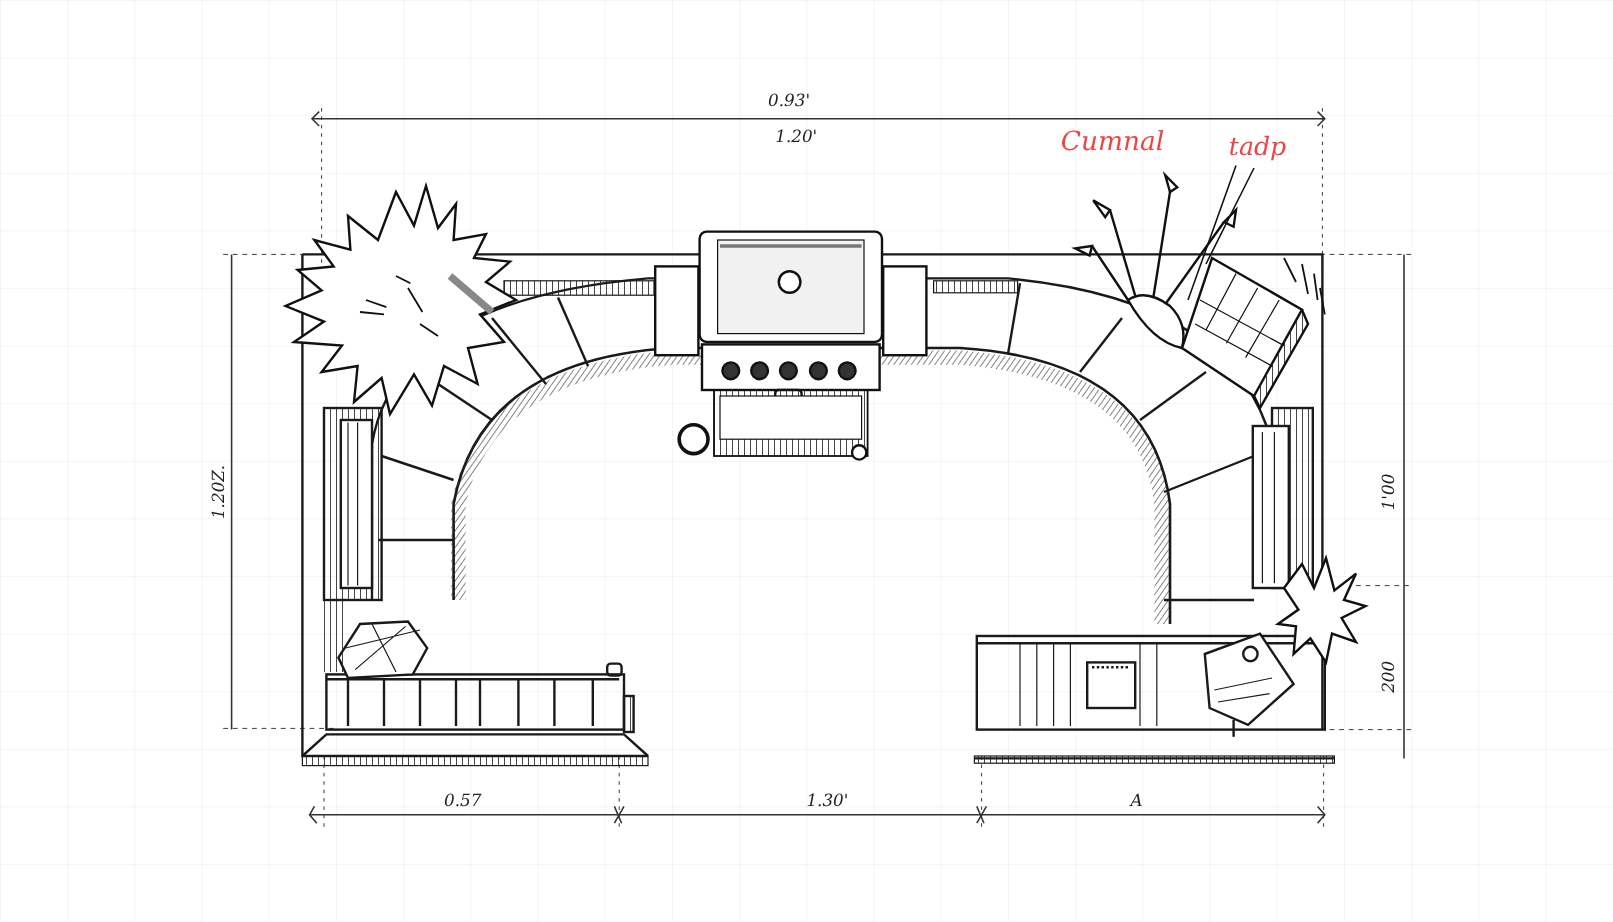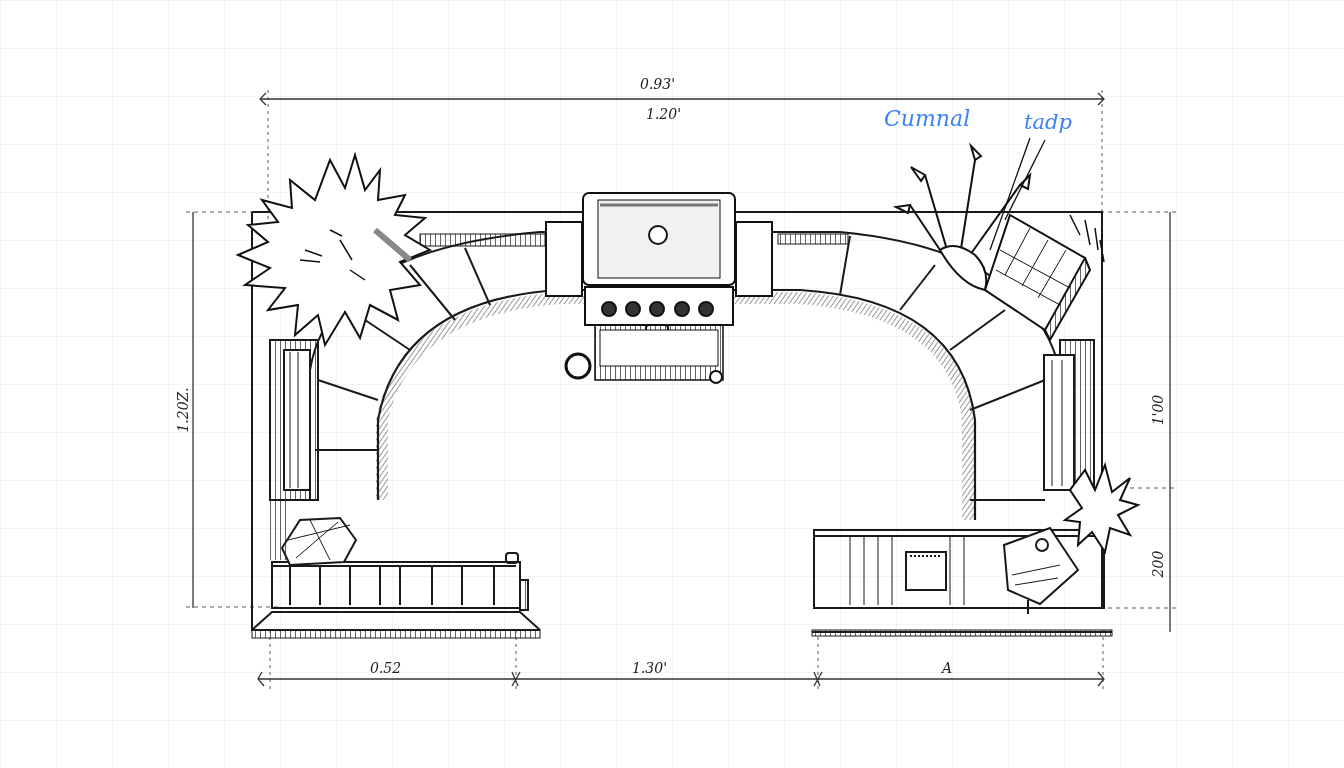--- a/index.html
+++ b/index.html
@@ -8,21 +8,21 @@
   .grid { position:absolute; inset:0;
     background-image:
       linear-gradient(to right, rgba(0,0,0,0.045) 1px, transparent 1px),
       linear-gradient(to bottom, rgba(0,0,0,0.045) 1px, transparent 1px);
     background-size: 56px 48px; }
   svg { position:absolute; left:0; top:0; }
   .dim { position:absolute; font-style:italic; font-size:14px; color:#222;
          font-family:"DejaVu Serif", serif; }
   .vdim { transform:rotate(-90deg); transform-origin:center; }
   .note { position:absolute; font-family:"DejaVu Serif", serif; font-style:italic;
-          font-size:22px; color:#3b82f6; }
+          font-size:22px; color:#ef4444; }
 </style>
 </head>
 <body>
 
 <div class="grid"></div>
 
 <svg width="1344" height="768" viewBox="0 0 1344 768" xmlns="http://www.w3.org/2000/svg">
   <defs>
     <pattern id="hatch" width="5" height="5" patternUnits="userSpaceOnUse" patternTransform="rotate(0)">
       <line x1="0" y1="0" x2="0" y2="5" stroke="#222" stroke-width="1.4"></line>
@@ -190,18 +190,18 @@
     <line x1="1030" y1="138" x2="990" y2="250"></line>
     <line x1="1045" y1="140" x2="1005" y2="220"></line>
   </g>
 </svg>
 
 <div class="dim" style="left:640px;top:76px;">0.93'</div>
 <div class="dim" style="left:646px;top:106px;text-align:right;">1.20'</div>
 <div class="dim vdim" style="left:158px;top:402px;width:50px;text-align:center;">1.20Z.</div>
 <div class="dim vdim" style="left:1138px;top:402px;width:40px;text-align:center;">1'00</div>
 <div class="dim vdim" style="left:1138px;top:556px;width:40px;text-align:center;">200</div>
-<div class="dim" style="left:370px;top:660px;">0.52</div>
-<div class="dim" style="left:632px;top:660px;">1.30'</div>
+<div class="dim" style="left:370px;top:660px;">0.57</div>
+<div class="dim" style="left:672px;top:660px;">1.30'</div>
 <div class="dim" style="left:942px;top:660px;">A</div>
 
 <div class="note" style="left:884px;top:106px;">Cumnal</div>
 <div class="note" style="left:1000px;top:110px;font-size:21px;margin-left:24px;">tadp</div>
 
 </body></html>

